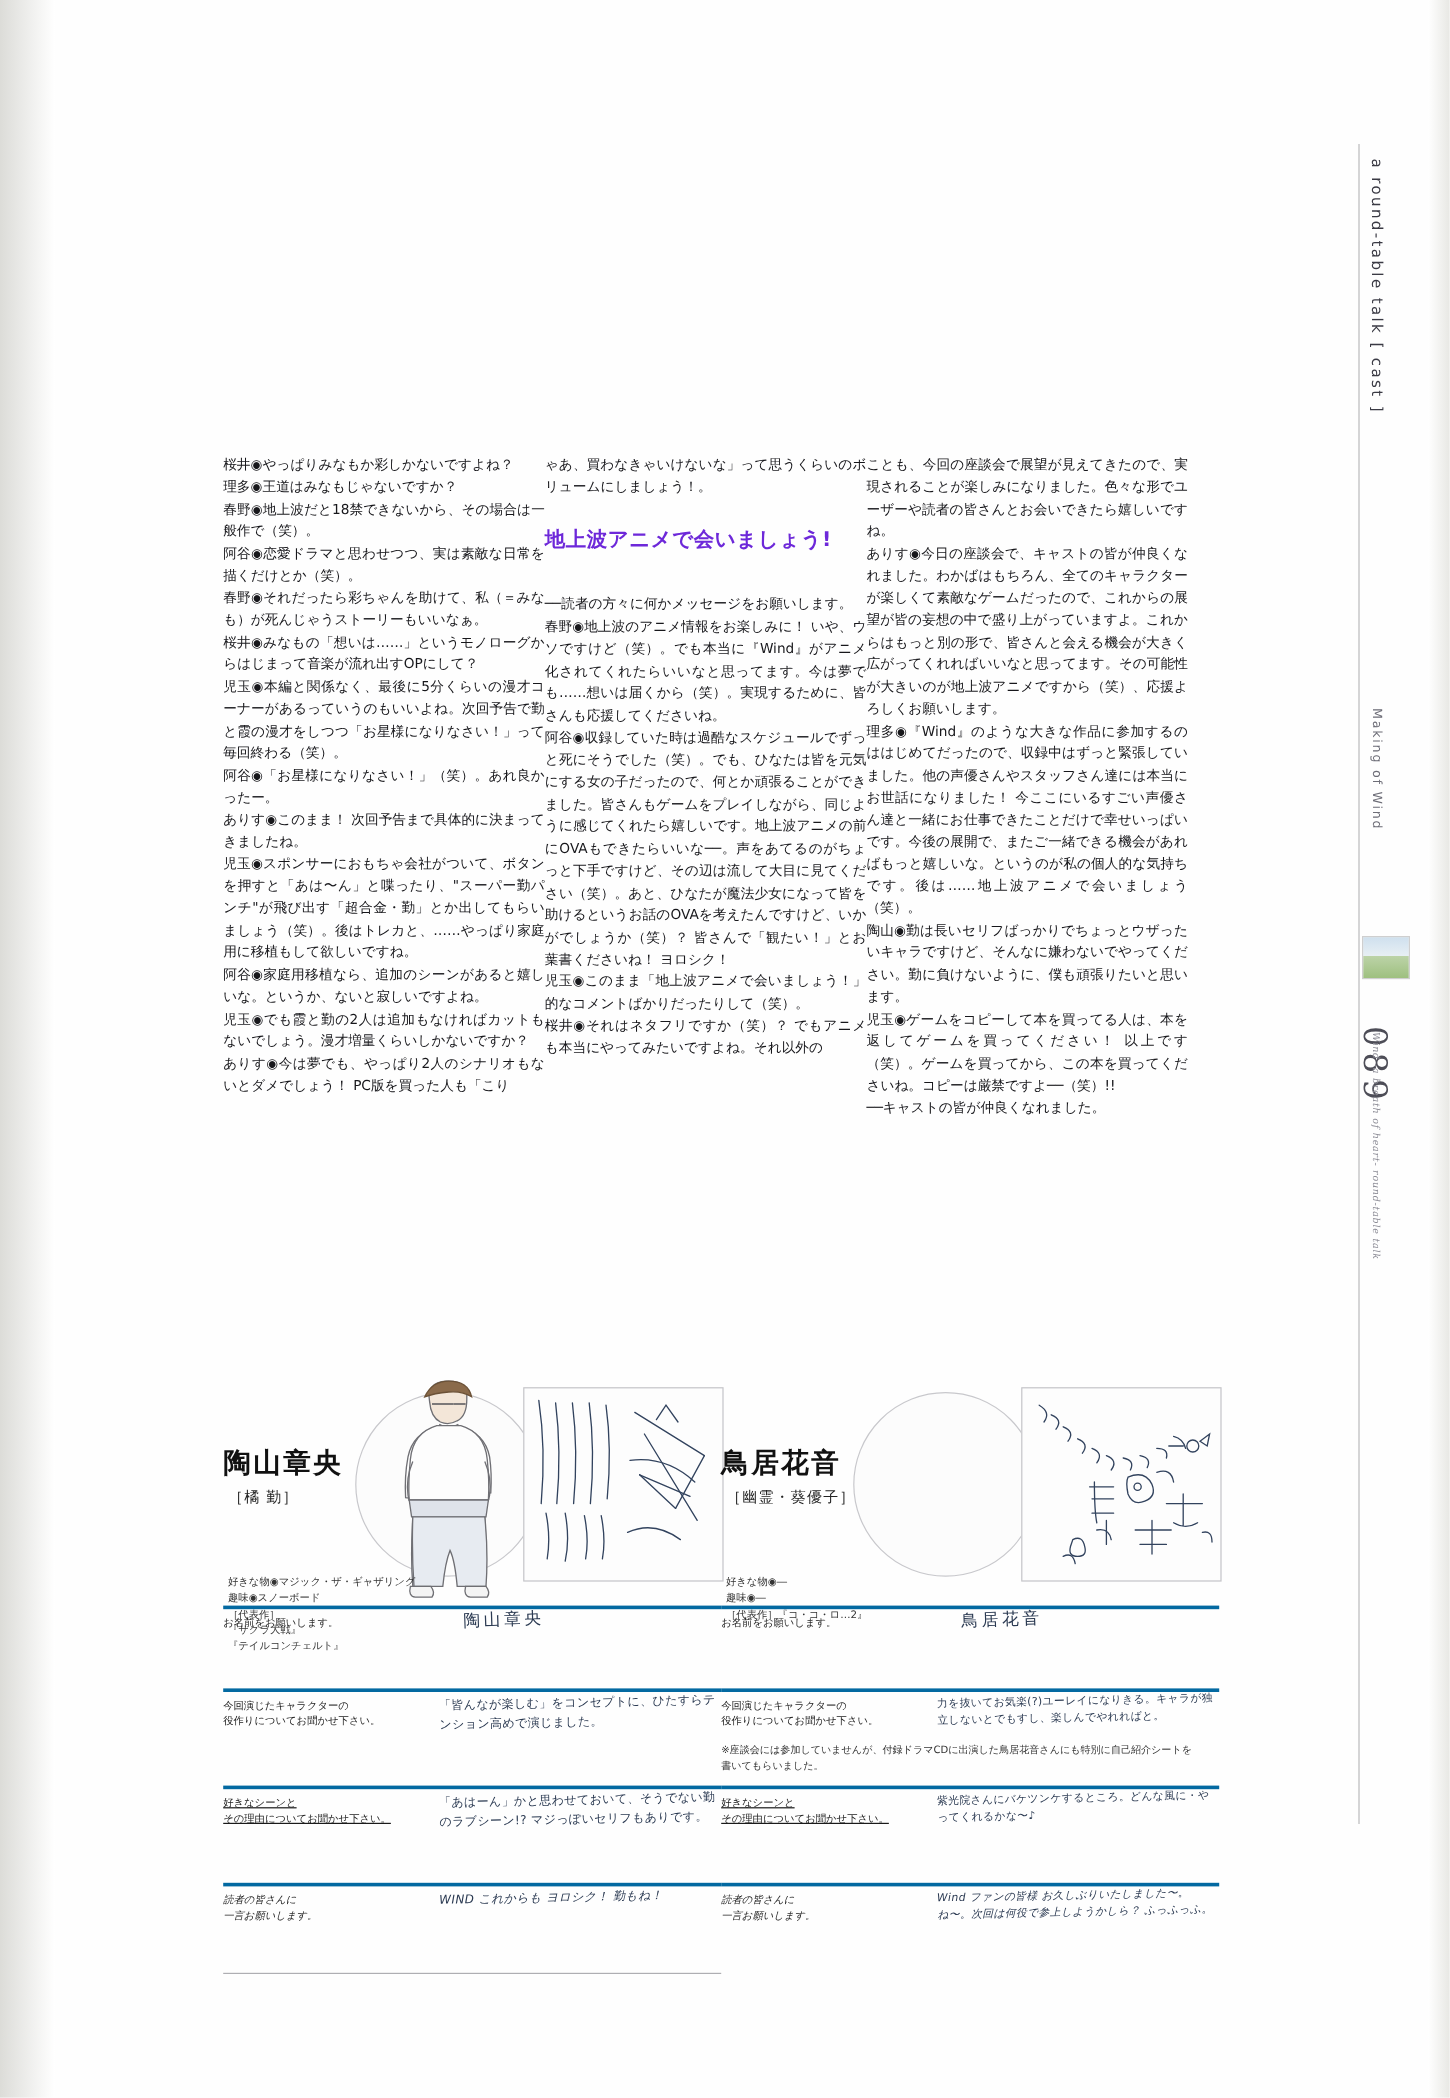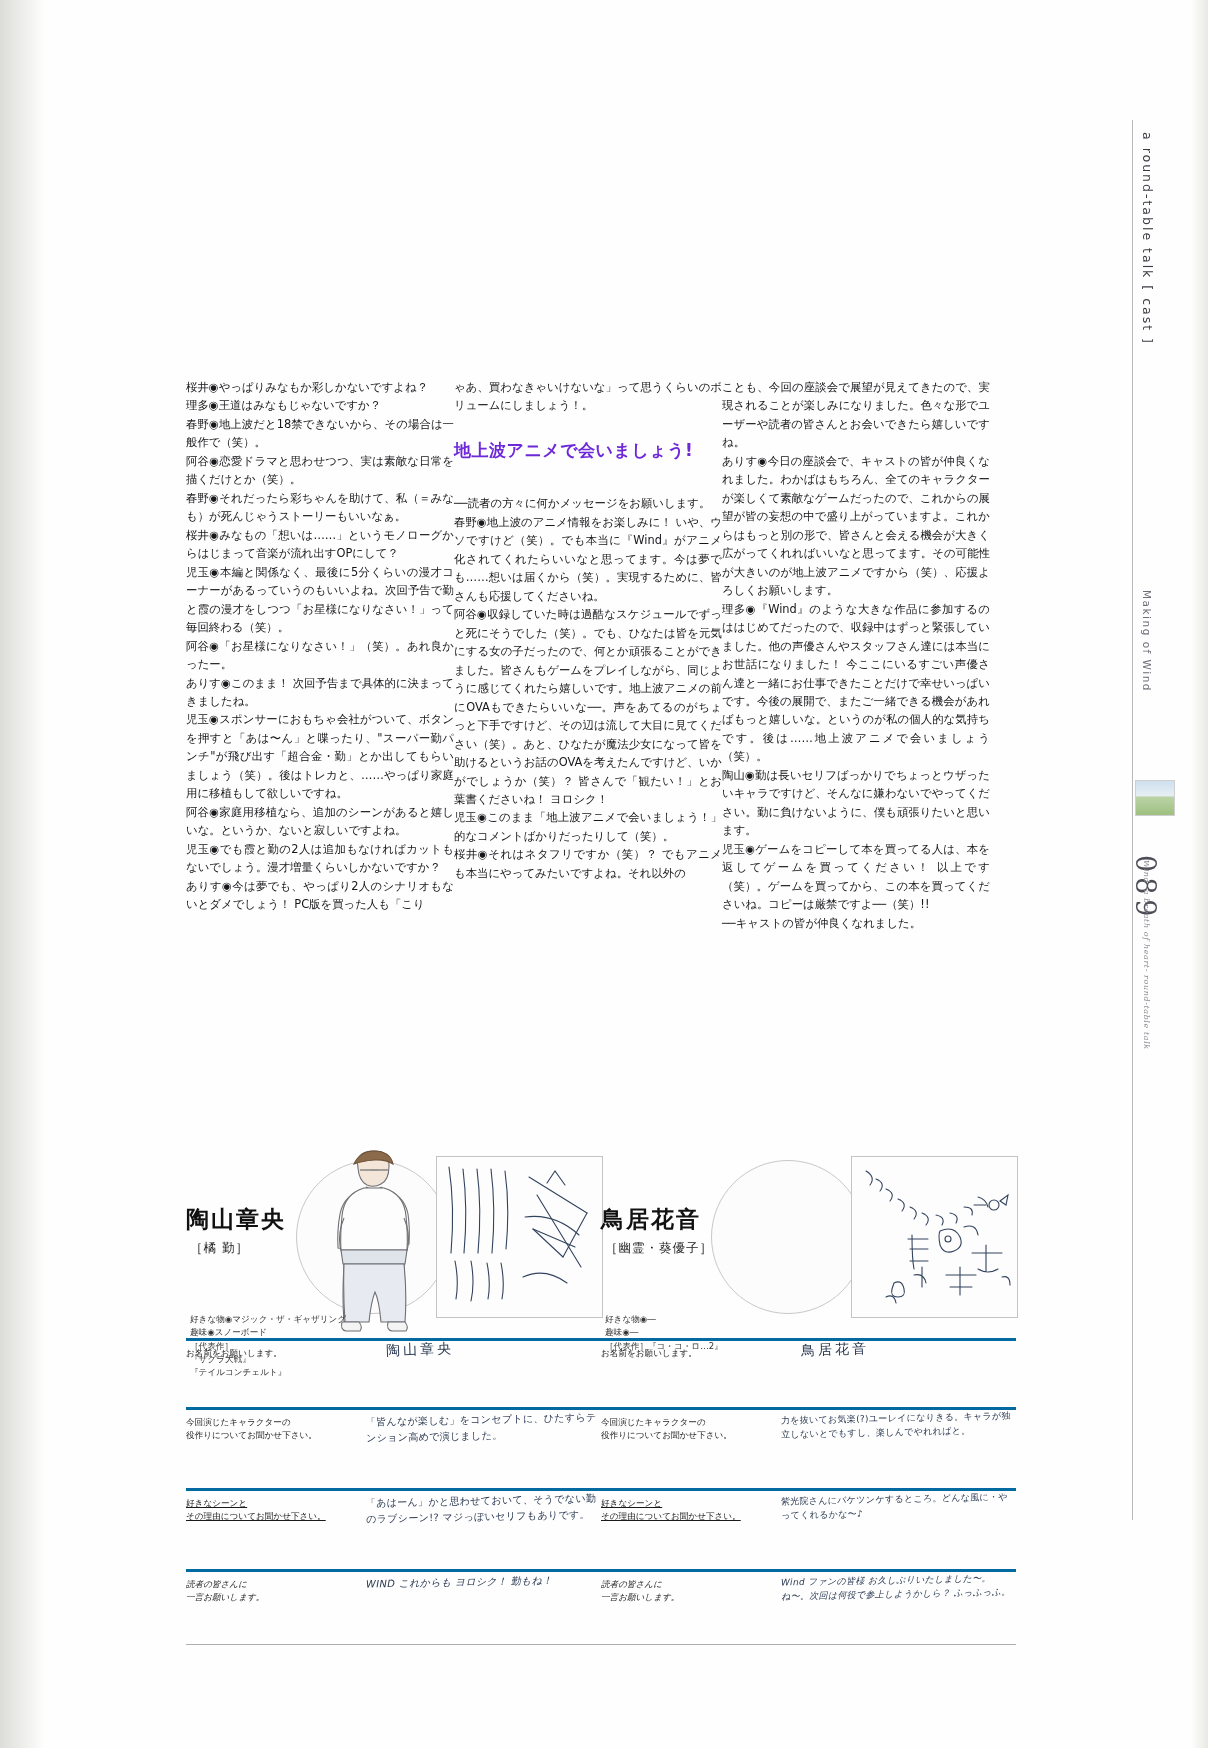--- a/index.html
+++ b/index.html
@@ -425,16 +425,17 @@
       </div>
       <div class="qrow row-c">
         <div class="qlabel">好きなシーンと<br>その理由についてお聞かせ下さい。</div>
         <div class="hand small">紫光院さんにバケツンケするところ。どんな風に・やってくれるかな〜♪</div>
       </div>
       <div class="qrow row-d">
         <div class="qlabel">読者の皆さんに<br>一言お願いします。</div>
         <div class="hand small">Wind ファンの皆様 お久しぶりいたしました〜。 ね〜。次回は何役で参上しようかしら？ ふっふっふ。</div>
       </div>
 
+      <div class="note">※座談会には参加していませんが、付録ドラマCDに出演した鳥居花音さんにも特別に自己紹介シートを書いてもらいました。</div>
     </div>
   </div>
 
 </div>
 
 </body></html>

